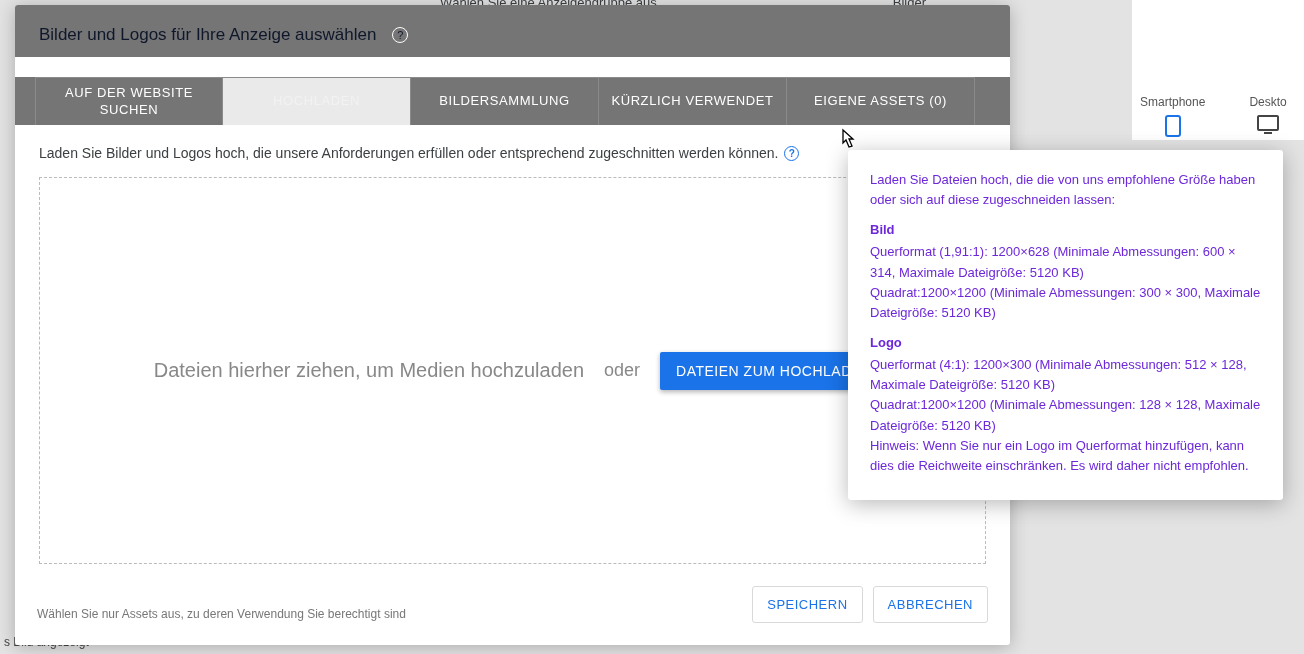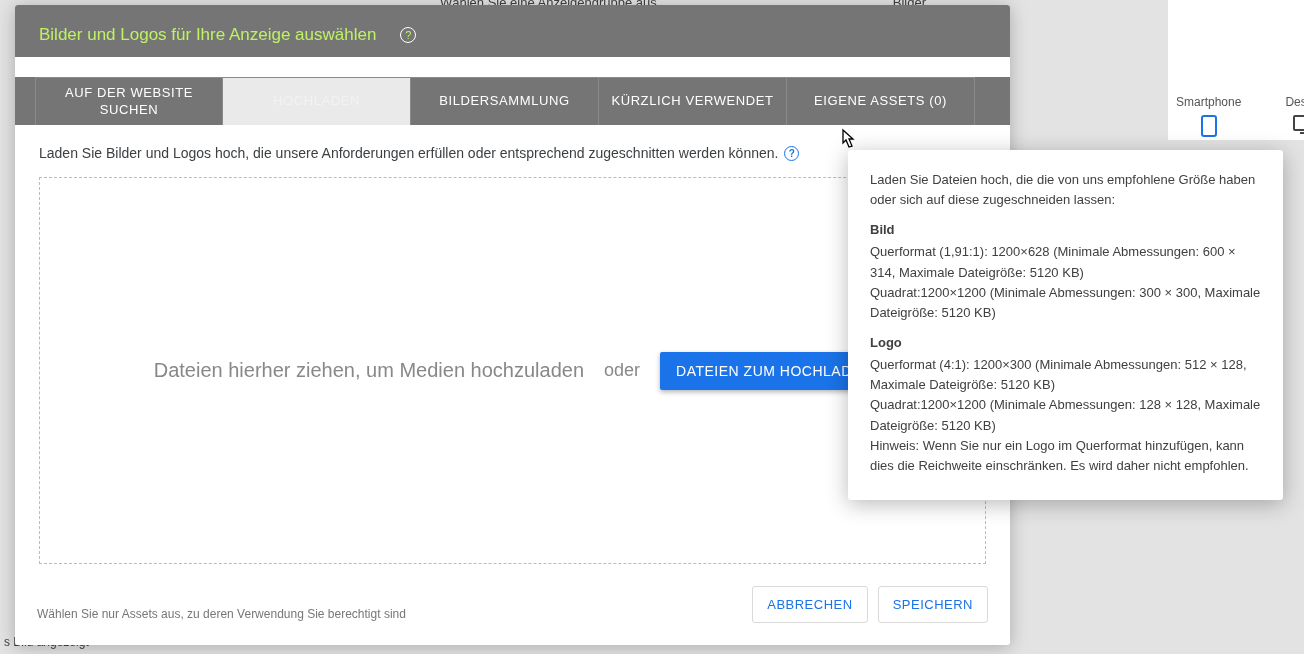--- a/index.html
+++ b/index.html
@@ -20,21 +20,21 @@
       font-size: 13px;
     }
     .bg-bilder {
       position: absolute;
       right: 378px; top: -5px;
       font-size: 13px;
     }
     .bg-devices {
       position: absolute;
       right: 0; top: 0;
-      width: 136px; height: 140px;
+      width: 172px; height: 140px;
       background: #fff;
       padding-top: 95px;
     }
     .bg-devices-inner {
       display: flex;
       gap: 44px;
       padding-left: 8px;
     }
     .bg-device { text-align:center; font-size: 12px; color:#555; }
     .bg-device-icon { margin-top:6px; height:22px; }
@@ -53,26 +53,26 @@
       height: 640px;
       background: #fff;
       border-radius: 3px;
       box-shadow: 0 2px 18px rgba(0,0,0,.25);
       display: flex;
       flex-direction: column;
       overflow: hidden;
     }
     .modal-title {
       background: #757575;
-      color: #bef264;
+      color: #0f172a;
       padding: 20px 24px 12px;
       font-size: 17px;
       display: flex;
       align-items: center;
-      gap: 24px;
+      gap: 16px;
     }
     .modal-title .help { width:16px; height:16px; border:1.5px solid #fff; border-radius:50%; display:inline-flex; align-items:center; justify-content:center; font-size:11px; }
 
     .tabs {
       background: #757575;
       display: flex;
       padding: 0 20px;
       margin-top: 20px;
     }
     .tab {
@@ -154,21 +154,21 @@
 
     .tooltip {
       position: absolute;
       left: 848px; top: 150px;
       width: 435px;
       background: #fff;
       box-shadow: 0 4px 22px rgba(0,0,0,.28);
       border-radius: 3px;
       padding: 20px 22px 24px;
       font-size: 13px;
-      color: #404040;
+      color: #6d28d9;
       line-height: 1.55;
     }
     .tooltip strong { display:block; margin-top: 10px; margin-bottom:2px; font-weight:700; }
 
     .cursor {
       position: absolute;
       left: 836px; top: 128px;
       pointer-events: none;
     }
   </style>
@@ -219,22 +219,22 @@
     </div>
     <div class="dropzone">
       <div class="dz-main">Dateien hierher ziehen, um Medien hochzuladen</div>
       <div class="dz-sep">oder</div>
       <button class="upload-btn">DATEIEN ZUM HOCHLADEN AUSWÄHLEN</button>
     </div>
   </div>
   <div class="modal-footer">
     <div class="footer-note">Wählen Sie nur Assets aus, zu deren Verwendung Sie berechtigt sind</div>
     <div class="footer-actions">
+      <button class="btn-ghost">SPEICHERN</button>
       <button class="btn-ghost">ABBRECHEN</button>
-      <button class="btn-ghost">SPEICHERN</button>
     </div>
   </div>
 </div>
 
 <div class="tooltip">
   <div>Laden Sie Dateien hoch, die die von uns empfohlene Größe haben oder sich auf diese zugeschneiden lassen:</div>
   <strong>Bild</strong>
   <div>Querformat (1,91:1): 1200×628 (Minimale Abmessungen: 600 × 314, Maximale Dateigröße: 5120 KB)</div>
   <div>Quadrat:1200×1200 (Minimale Abmessungen: 300 × 300, Maximale Dateigröße: 5120 KB)</div>
   <strong>Logo</strong>

